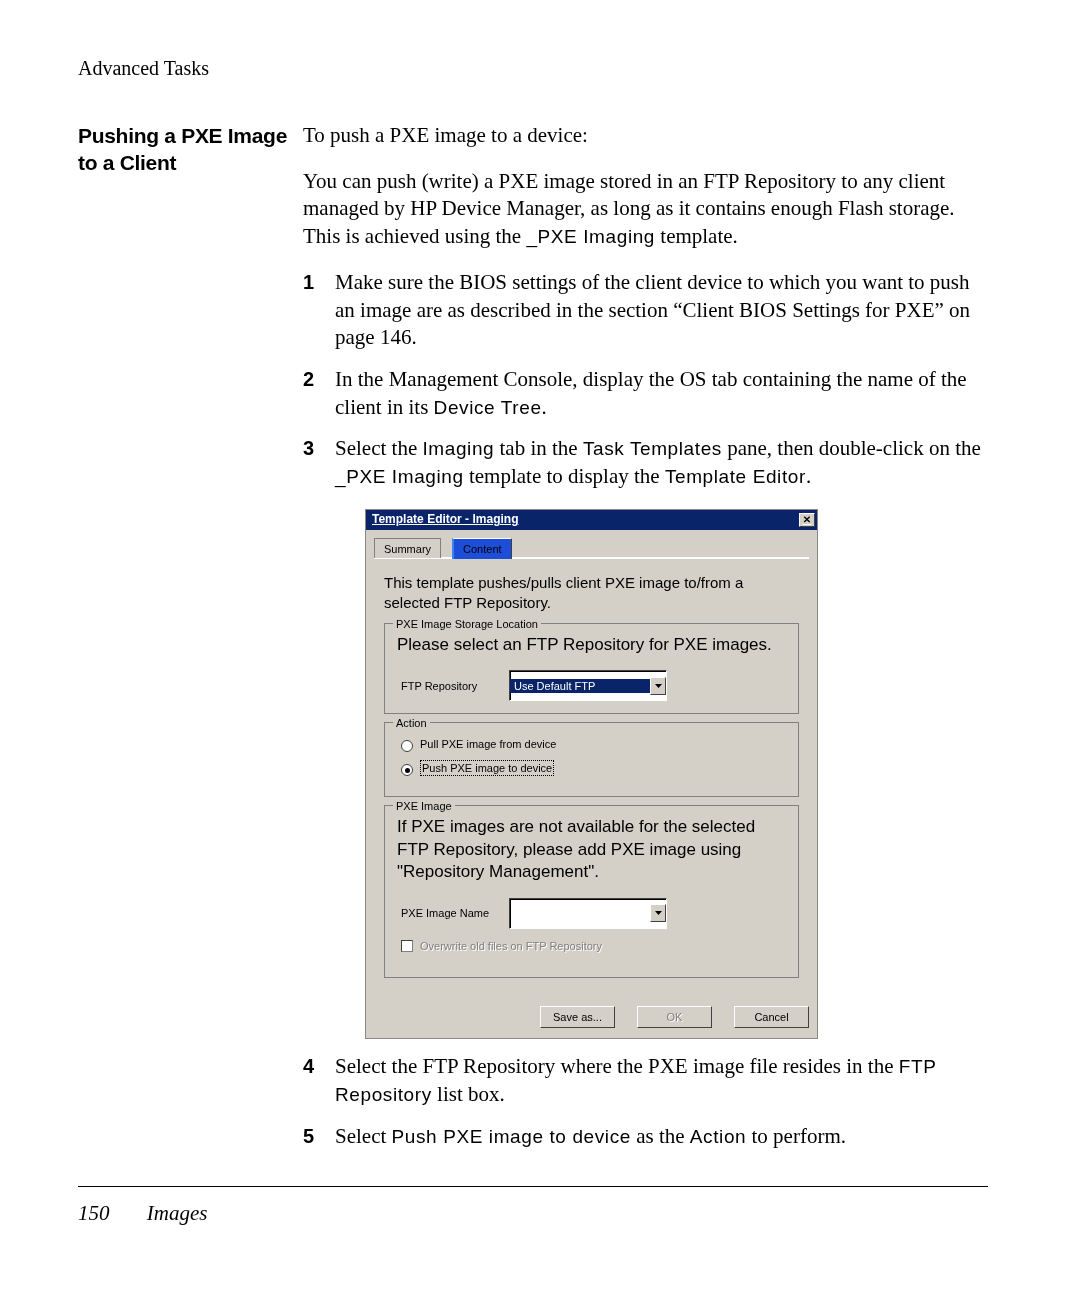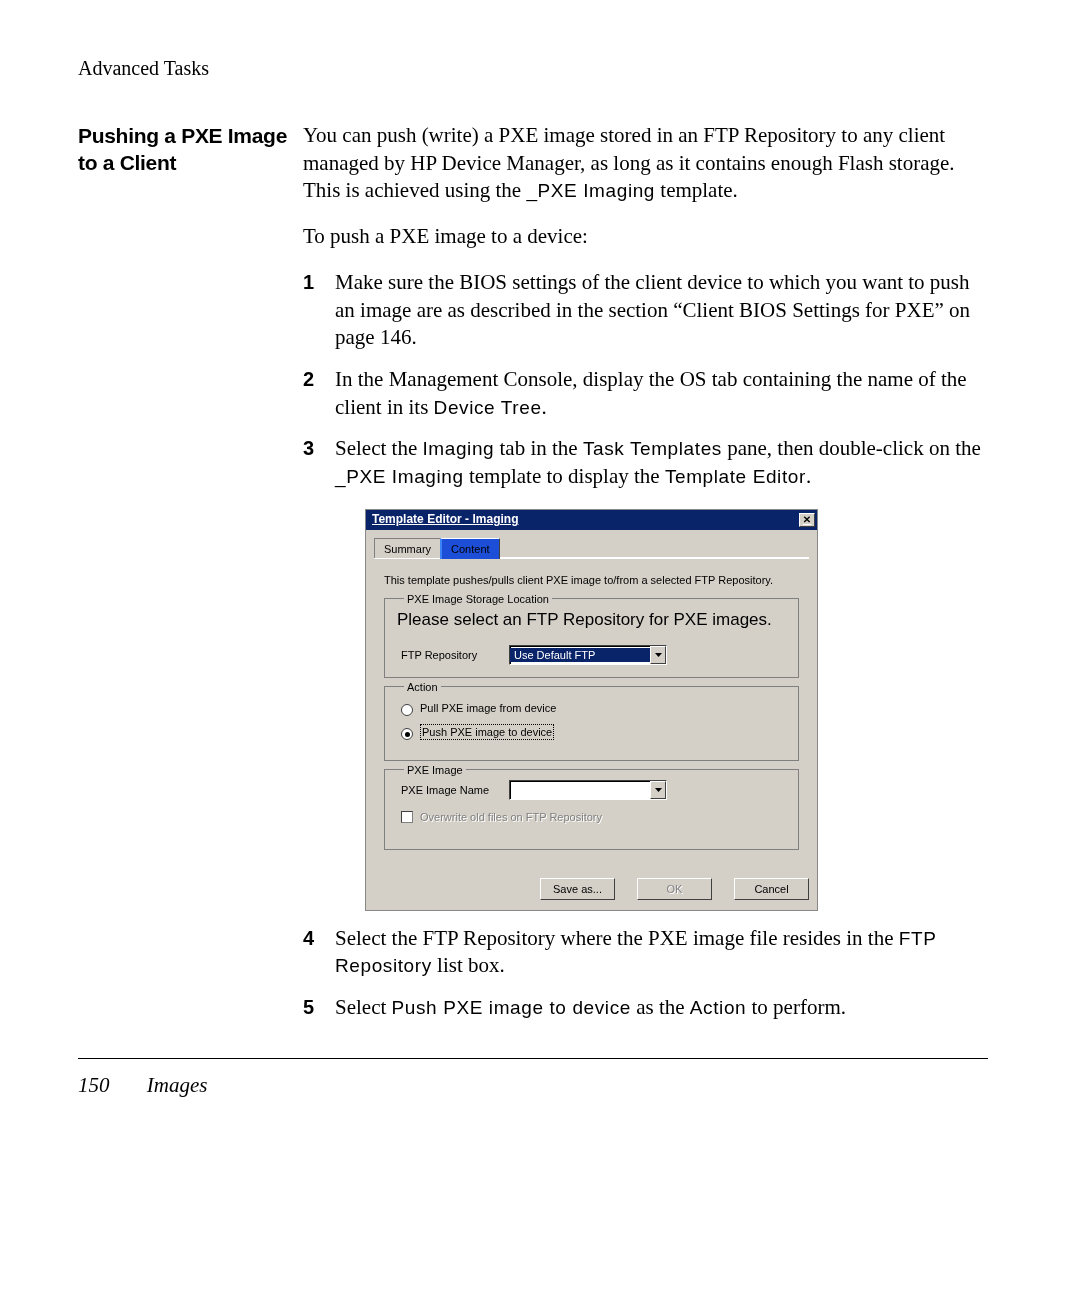--- a/index.html
+++ b/index.html
@@ -97,20 +97,21 @@
     font-size: 10px;
     font-weight: bold;
     text-align: center;
     line-height: 11px;
   }
   .tab-strip {
     display: flex;
     align-items: flex-end;
     padding: 6px 8px 0 8px;
     position: relative;
+    gap: 12px;
   }
   .tab {
     padding: 3px 9px 2px;
     border: 1px solid #808080;
     border-bottom: none;
     background: #d4d0c8;
     font-size: 11px;
     position: relative;
   }
   .tab.inactive {
@@ -133,33 +134,33 @@
     height: 1px;
     background: #fff;
     z-index: 0;
   }
   .tab-body {
     margin: 0 8px 8px 8px;
     border-top: 1px solid #fff;
     padding: 14px 10px 8px 10px;
   }
   .desc-text {
-    font-size: 11px;
+    font-size: 15px;
     margin-bottom: 10px;
   }
   .groupbox {
     border: 1px solid #808080;
     margin-bottom: 8px;
     padding: 10px 12px 12px 12px;
     position: relative;
   }
   .groupbox .legend {
     position: absolute;
     top: -7px;
-    left: 19px;
+    left: 8px;
     background: #d4d0c8;
     padding: 0 3px;
     font-size: 11px;
   }
   .gb-text {
     font-size: 17px;
     margin-bottom: 14px;
   }
   .field-row {
     display: flex;
@@ -168,21 +169,21 @@
     margin-left: 4px;
   }
   .field-label {
     font-size: 11px;
     width: 90px;
   }
   .combo {
     display: flex;
     align-items: center;
     width: 158px;
-    height: 20px;
+    height: 31px;
     background: #fff;
     border: 1px solid #808080;
     border-top-color: #404040;
     border-left-color: #404040;
     border-right-color: #fff;
     border-bottom-color: #fff;
     box-shadow: inset 1px 1px 0 #000;
   }
   .combo-text {
     flex: 1;
@@ -286,25 +287,25 @@
 </head>
 <body>
 
 <div class="page">
   <div class="header-text">Advanced Tasks</div>
 
   <div class="content-row">
     <div class="side-heading">Pushing a PXE Image to a Client</div>
 
     <div class="main-col">
+      <p class="para">To push a PXE image to a device:</p>
+
       <p class="para">
         <span>You can push (write) a PXE image stored in an FTP Repository to any client managed by HP Device Manager, as long as it contains enough Flash storage. This is achieved using the </span><span class="code-text">_PXE Imaging</span><span> template.</span>
       </p>
-
-      <p class="para">To push a PXE image to a device:</p>
 
       <ol class="step-list">
         <li class="step-item">
           <div class="step-num">1</div>
           <div class="step-body">Make sure the BIOS settings of the client device to which you want to push an image are as described in the section “Client BIOS Settings for PXE” on page 146.</div>
         </li>
         <li class="step-item">
           <div class="step-num">2</div>
           <div class="step-body">
             <span>In the Management Console, display the OS tab containing the name of the client in its </span><span class="code-text">Device Tree</span><span>.</span>
@@ -355,20 +356,21 @@
                 <span class="radio-label">Pull PXE image from device</span>
               </div>
               <div class="radio-row">
                 <div class="radio-dot checked"></div>
                 <span class="radio-label focused">Push PXE image to device</span>
               </div>
             </div>
 
             <div class="groupbox">
               <div class="legend">PXE Image</div>
+              <div class="gb-text">If PXE images are not available for the selected FTP Repository, please add PXE image using "Repository Management".</div>
               <div class="field-row">
                 <div class="field-label">PXE Image Name</div>
                 <div class="combo">
                   <div class="combo-text"></div>
                   <div class="combo-btn">
                     <svg width="7" height="4" viewBox="0 0 7 4">
                         <polygon points="0,0 7,0 3.5,4" fill="#000"></polygon>
                       </svg>
                   </div>
                 </div>

